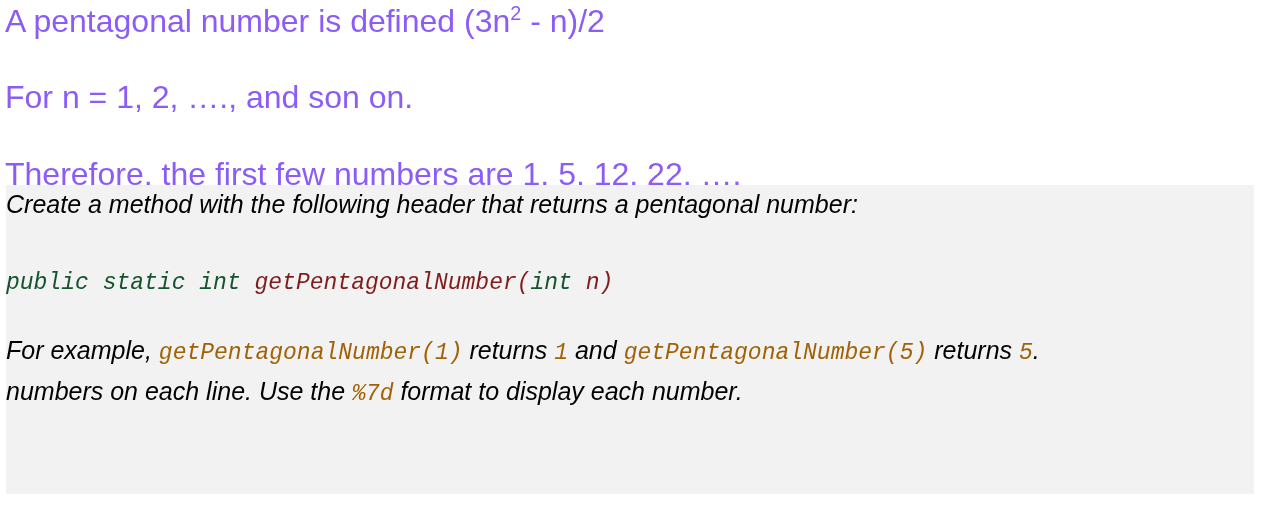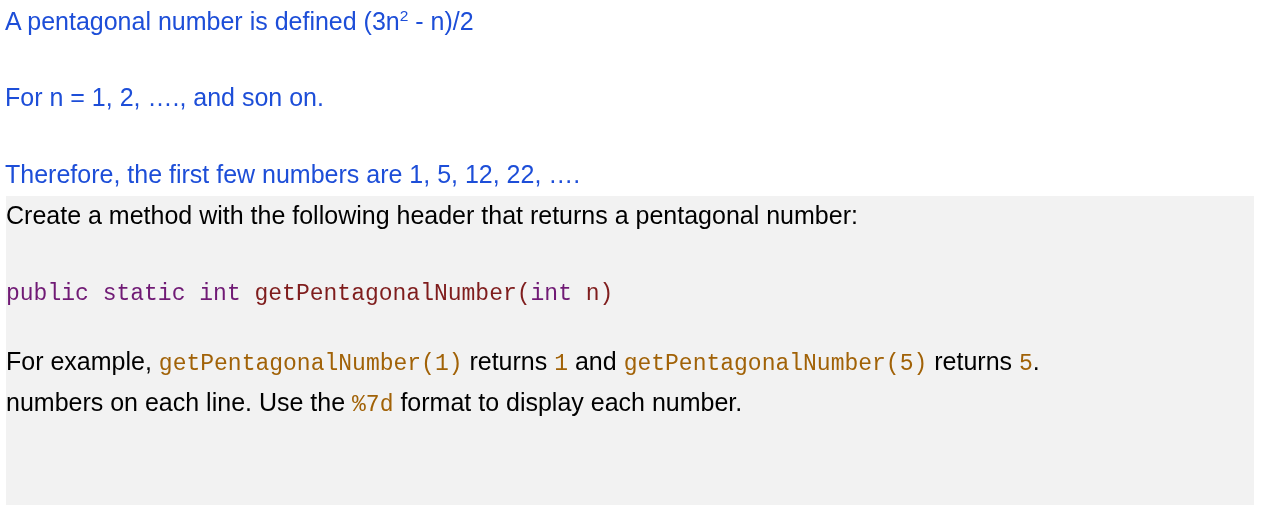--- a/index.html
+++ b/index.html
@@ -23,43 +23,44 @@
   }
 
   
   .intro {
     position: absolute;
     left: 5px;
     top: 0px;
     width: 1250px;
   }
   .intro-line {
-    font-size: 25px;
+    font-size: 32px;
     line-height: 26px;
     white-space: pre;
-    color: #1d4ed8;
+    color: #8b5cf6;
   }
   .intro-line.l1 { margin-top: 8px; }
   .intro-line.l2 { margin-top: 50px; }
   .intro-line.l3 { margin-top: 51px; }
 
   sup.sup2 {
     font-size: 0.62em;
     vertical-align: super;
     line-height: 0;
   }
 
   
   .panel {
     position: absolute;
     left: 6px;
-    top: 196px;
+    top: 185px;
     width: 1248px;
     height: 309px;
     background: #f2f2f2;
+    font-style: italic;
   }
   .panel-inner {
     position: relative;
     padding: 0;
   }
   .p-line {
     font-size: 25px;
     line-height: 26px;
     white-space: pre-wrap;
     color: #000000;
@@ -67,21 +68,21 @@
   .p-line.pl1 { margin-top: 6px; }
   .p-line.code-sig { margin-top: 50px; }
   .p-line.pl3 { margin-top: 41px; }
   .p-line.pl4 { margin-top: 12px; }
   .p-line.pl5 { margin-top: 12px; }
 
   .mono {
     font-family: "Liberation Mono", "DejaVu Sans Mono", monospace;
     font-size: 23px;
   }
-  .kw   { color: #701a75; }
+  .kw   { color: #14532d; }
   .teal { color: #a16207; }
   .blk  { color: #7f1d1d; }
 
   .panel-pad { padding-left: 0px; }
 </style>
 </head>
 <body>
 
 <div class="page">
 

